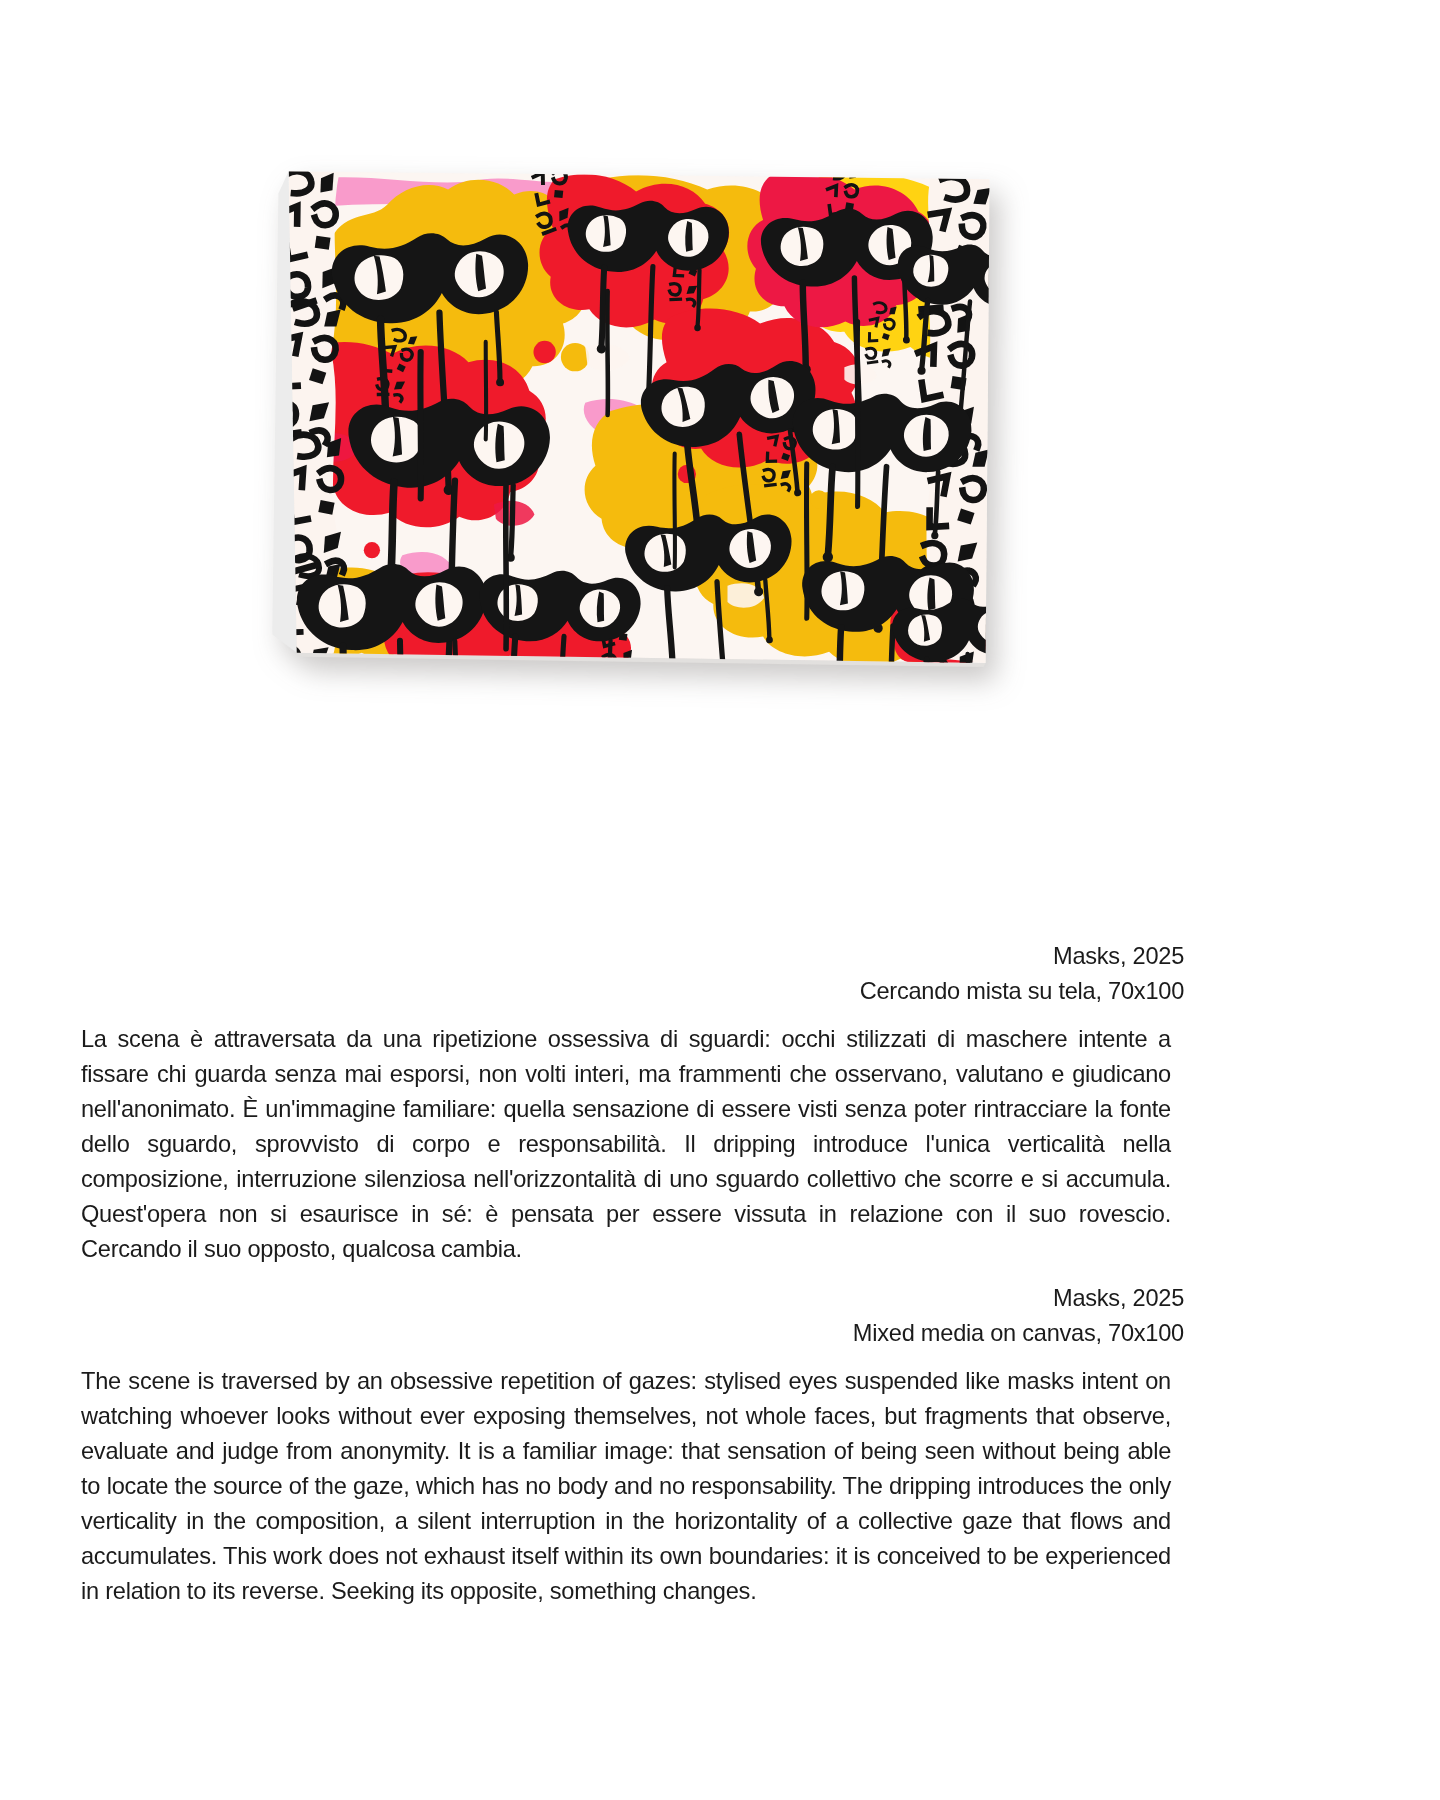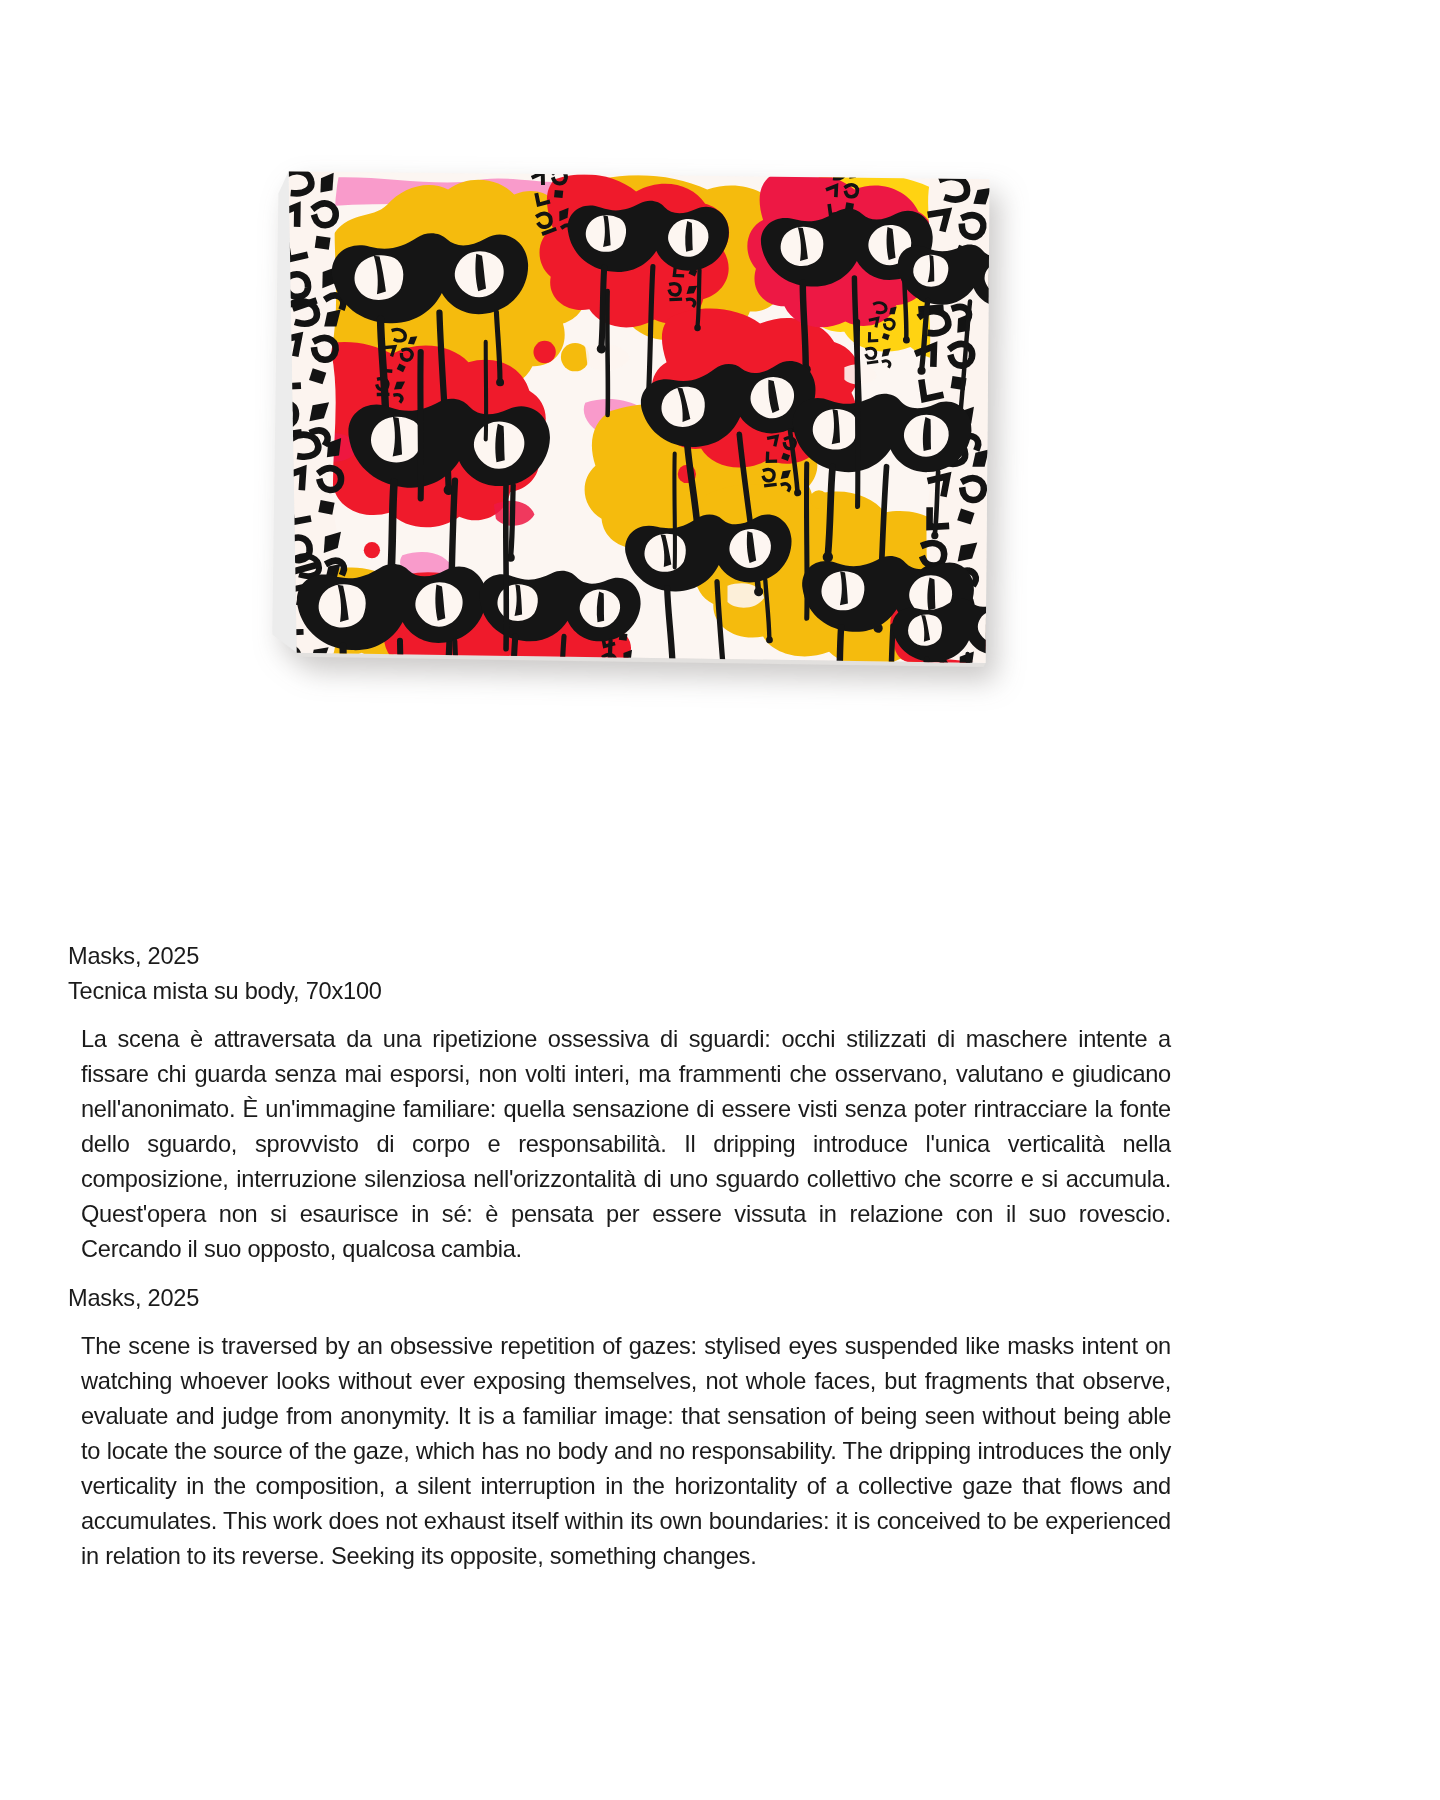--- a/index.html
+++ b/index.html
@@ -5,21 +5,21 @@
   html,body{margin:0;padding:0;background:#ffffff;}
   body{width:1440px;height:1800px;font-family:"Liberation Sans",sans-serif;color:#1c1c1c;}
   .page{position:relative;width:1440px;height:1800px;background:#ffffff;overflow:hidden;}
 
   .artwork{position:absolute;left:250px;top:146px;width:762px;height:534px;margin:0;}
   .artwork svg{width:100%;height:100%;filter:drop-shadow(10px 14px 14px rgba(70,62,58,.28));}
 
   .caption{position:absolute;left:68px;width:1116px;font-size:23.6px;line-height:35px;letter-spacing:-0.25px;color:#1b1b1b;}
   .caption-it{top:939px;}
   .caption-en{top:1281px;}
-  .cap-title,.cap-medium{white-space:nowrap;}
+  .cap-title,.cap-medium{white-space:nowrap;text-align:right;}
   .cap-body{margin:13px;text-align:justify;}
 </style>
 </head>
 <body>
 
 <div class="page">
 
   <figure class="artwork">
     <svg viewBox="0 0 750 520" aria-label="Masks painting">
       <defs>
@@ -145,22 +145,23 @@
           <path d="M 548,310 C 547,360 549,420 548,462" stroke-width="5"></path>
           <path d="M 252,330 C 251,380 253,440 252,492" stroke-width="5.5"></path>
           <path d="M 418,300 C 417,340 419,380 418,412" stroke-width="4"></path>
         </g>
       </g>
     </svg>
   </figure>
 
   <section class="caption caption-it">
     <div class="cap-title">Masks, 2025</div>
-    <div class="cap-medium">Tecnica mista su body, 70x100</div>
+    <div class="cap-medium">Cercando mista su tela, 70x100</div>
     <p class="cap-body">La scena è attraversata da una ripetizione ossessiva di sguardi: occhi stilizzati di maschere intente a fissare chi guarda senza mai esporsi, non volti interi, ma frammenti che osservano, valutano e giudicano nell'anonimato. È un'immagine familiare: quella sensazione di essere visti senza poter rintracciare la fonte dello sguardo, sprovvisto di corpo e responsabilità. Il dripping introduce l'unica verticalità nella composizione, interruzione silenziosa nell'orizzontalità di uno sguardo collettivo che scorre e si accumula. Quest'opera non si esaurisce in sé: è pensata per essere vissuta in relazione con il suo rovescio. Cercando il suo opposto, qualcosa cambia.</p>
   </section>
 
   <section class="caption caption-en">
     <div class="cap-title">Masks, 2025</div>
+    <div class="cap-medium">Mixed media on canvas, 70x100</div>
     <p class="cap-body">The scene is traversed by an obsessive repetition of gazes: stylised eyes suspended like masks intent on watching whoever looks without ever exposing themselves, not whole faces, but fragments that observe, evaluate and judge from anonymity. It is a familiar image: that sensation of being seen without being able to locate the source of the gaze, which has no body and no responsability. The dripping introduces the only verticality in the composition, a silent interruption in the horizontality of a collective gaze that flows and accumulates. This work does not exhaust itself within its own boundaries: it is conceived to be experienced in relation to its reverse. Seeking its opposite, something changes.</p>
   </section>
 
 </div>
 
 </body></html>

